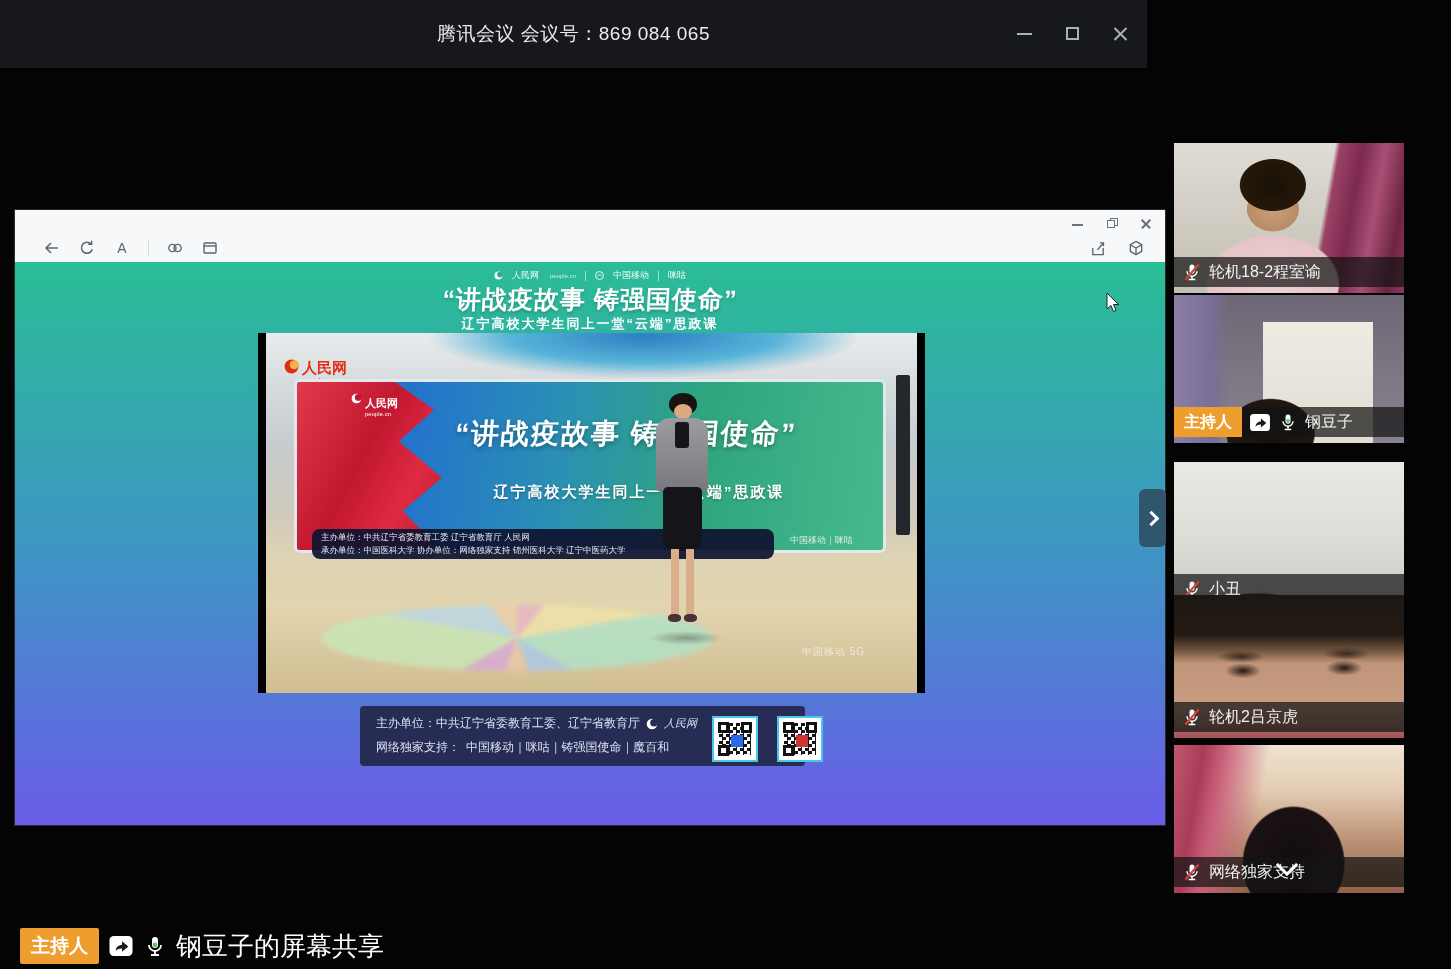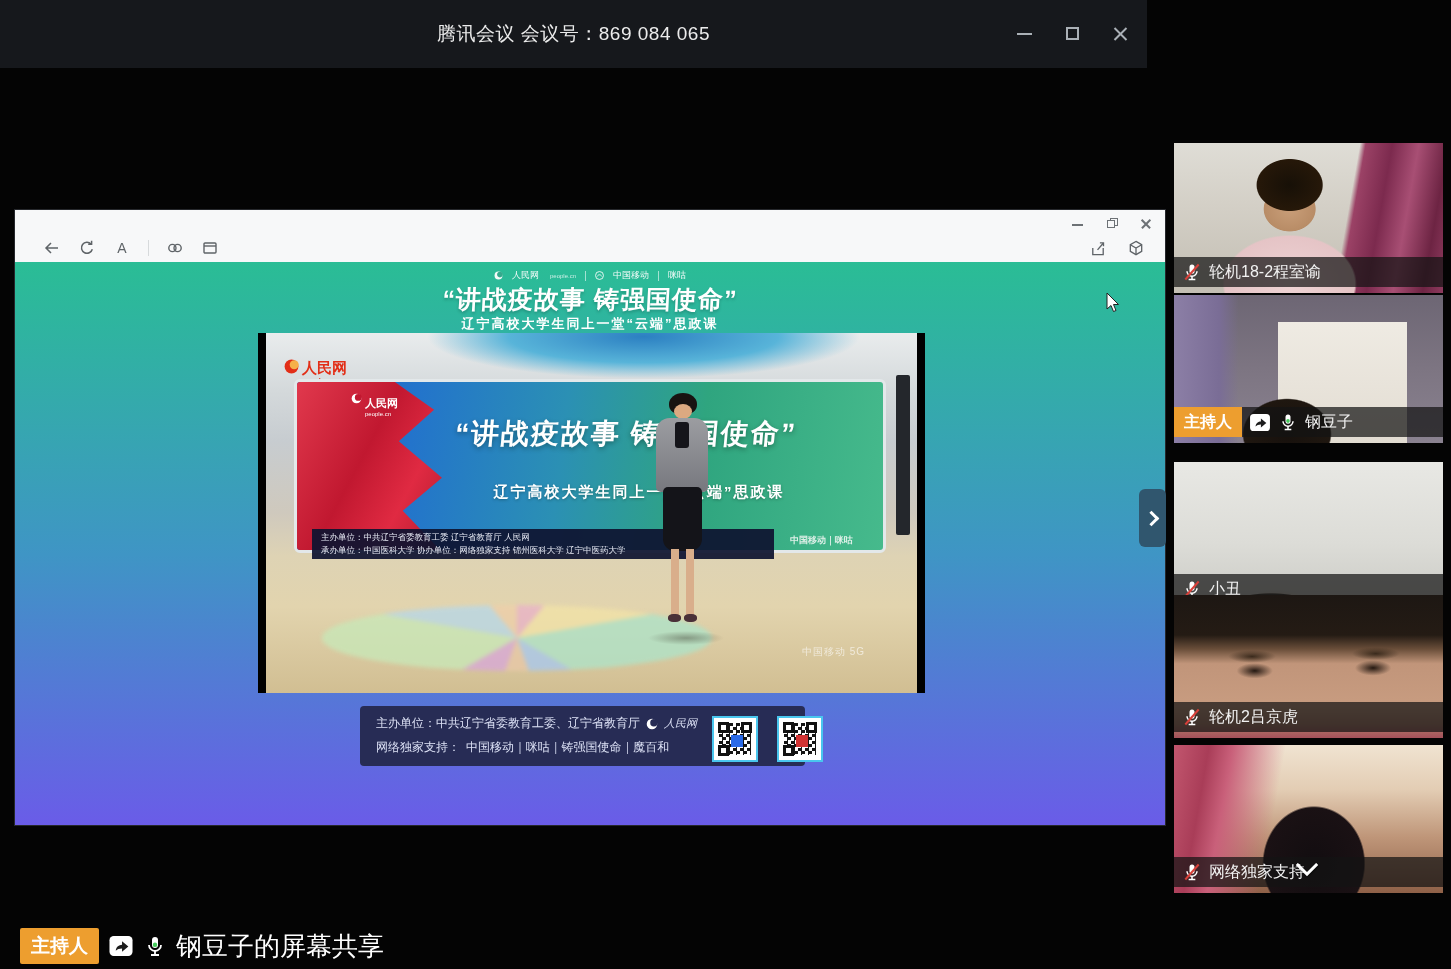--- a/index.html
+++ b/index.html
@@ -61,22 +61,22 @@
       background:linear-gradient(118deg,#e23a4e 0%,#c11830 38%,#e02a42 60%,#90101f 100%);
       clip-path:polygon(0 0,52% 0,72% 16%,54% 34%,76% 55%,56% 74%,78% 100%,0 100%);}
   .screen-logo{position:absolute;left:54px;top:11px;display:flex;gap:3px;color:#fff;}
   .screen-logo .t{font-size:11px;font-weight:bold;line-height:11px;}
   .screen-logo .s{font-size:6px;display:block;}
   .screen-title{position:absolute;left:78px;right:6px;top:33px;text-align:center;color:#fff;font-size:28px;
       font-weight:bold;letter-spacing:2px;transform:skewX(-5deg);text-shadow:0 2px 5px rgba(0,30,20,.4);}
   .screen-sub{position:absolute;left:110px;right:12px;top:101px;text-align:center;color:#fff;font-size:15px;
       font-weight:bold;letter-spacing:2px;text-shadow:0 1px 3px rgba(0,30,20,.35);}
   .band{position:absolute;left:46px;top:196px;width:462px;height:30px;background:rgba(14,19,48,.93);
-      color:#e7eaf4;font-size:8.5px;line-height:13px;padding:2px 9px;white-space:nowrap;overflow:hidden;}
-  .brands{position:absolute;left:524px;top:201px;color:#ebf5f0;font-size:9px;opacity:.92;font-weight:bold;}
+      color:#e7eaf4;font-size:8.5px;line-height:13px;padding:2px 9px;white-space:nowrap;overflow:hidden;border-radius:8px;}
+  .brands{position:absolute;left:524px;top:201px;color:#ebf5f0;font-size:9px;opacity:.92;}
   .monitor{position:absolute;left:630px;top:42px;width:14px;height:160px;background:#24272c;border-radius:2px;}
   .mosaic{position:absolute;left:56px;top:272px;width:390px;height:66px;border-radius:50%;opacity:.78;
       filter:blur(2px);
       background:repeating-conic-gradient(#e9b3c8 0 40deg,#f2e3a8 0 80deg,#aee3c8 0 120deg,#a8c8ee 0 160deg,
         #e8c8a8 0 200deg,#d8a8d8 0 240deg,#c8e8b8 0 280deg,#b8d8e8 0 320deg,#eecfaa 0 360deg);}
   .p-shadow{position:absolute;left:382px;top:298px;width:76px;height:14px;
       background:radial-gradient(closest-side,rgba(40,30,20,.35),transparent);}
   .p-hair{position:absolute;left:403px;top:60px;width:28px;height:22px;background:#181311;border-radius:50% 50% 45% 45%;}
   .p-face{position:absolute;left:408px;top:71px;width:18px;height:15px;background:#dca981;border-radius:50%;}
   .p-jacket{position:absolute;left:390px;top:85px;width:52px;height:74px;
@@ -105,21 +105,21 @@
   .qr1 .logo{background:#2a6ae8;} .qr2 .logo{background:#d23333;}
 
   
   .expand-tab{position:absolute;left:1139px;top:489px;width:27px;height:58px;background:#30566e;
       border-radius:6px;display:flex;align-items:center;justify-content:center;}
   .chev-right{width:11px;height:11px;border-top:3px solid #fff;border-right:3px solid #fff;
       transform:rotate(45deg);margin-right:3px;}
   .cursor{position:absolute;left:1106px;top:293px;}
 
   
-  .tile{position:absolute;left:1174px;width:269px;overflow:hidden;background:#111;text-align:right;}
+  .tile{position:absolute;left:1174px;width:230px;overflow:hidden;background:#111;text-align:right;}
   .t1{top:143px;height:150px;} .t2{top:295px;height:148px;} .t3{top:445px;height:148px;margin-top:17px;}
   .t4{top:595px;height:143px;} .t5{top:745px;height:148px;}
   .scene{position:absolute;inset:0;}
   .s1{background:
       radial-gradient(ellipse 56px 44px at 43% 28%, #171007 0%, #261809 58%, transparent 60%),
       radial-gradient(ellipse 44px 38px at 43% 44%, #c99e79 0%, #b88c66 58%, transparent 60%),
       radial-gradient(ellipse 112px 82px at 43% 94%, #eed3d4 0%, #e5c4c6 58%, transparent 60%),
       linear-gradient(100deg, transparent 63%, #9b4266 65%, #7c2a4e 74%, #a84f74 83%, #6d2443 93%, #8e3a5e 100%),
       linear-gradient(180deg,#dfddd6 0%,#d4d0c7 40%,#c3beb3 100%);}
   .s2{background-image:

